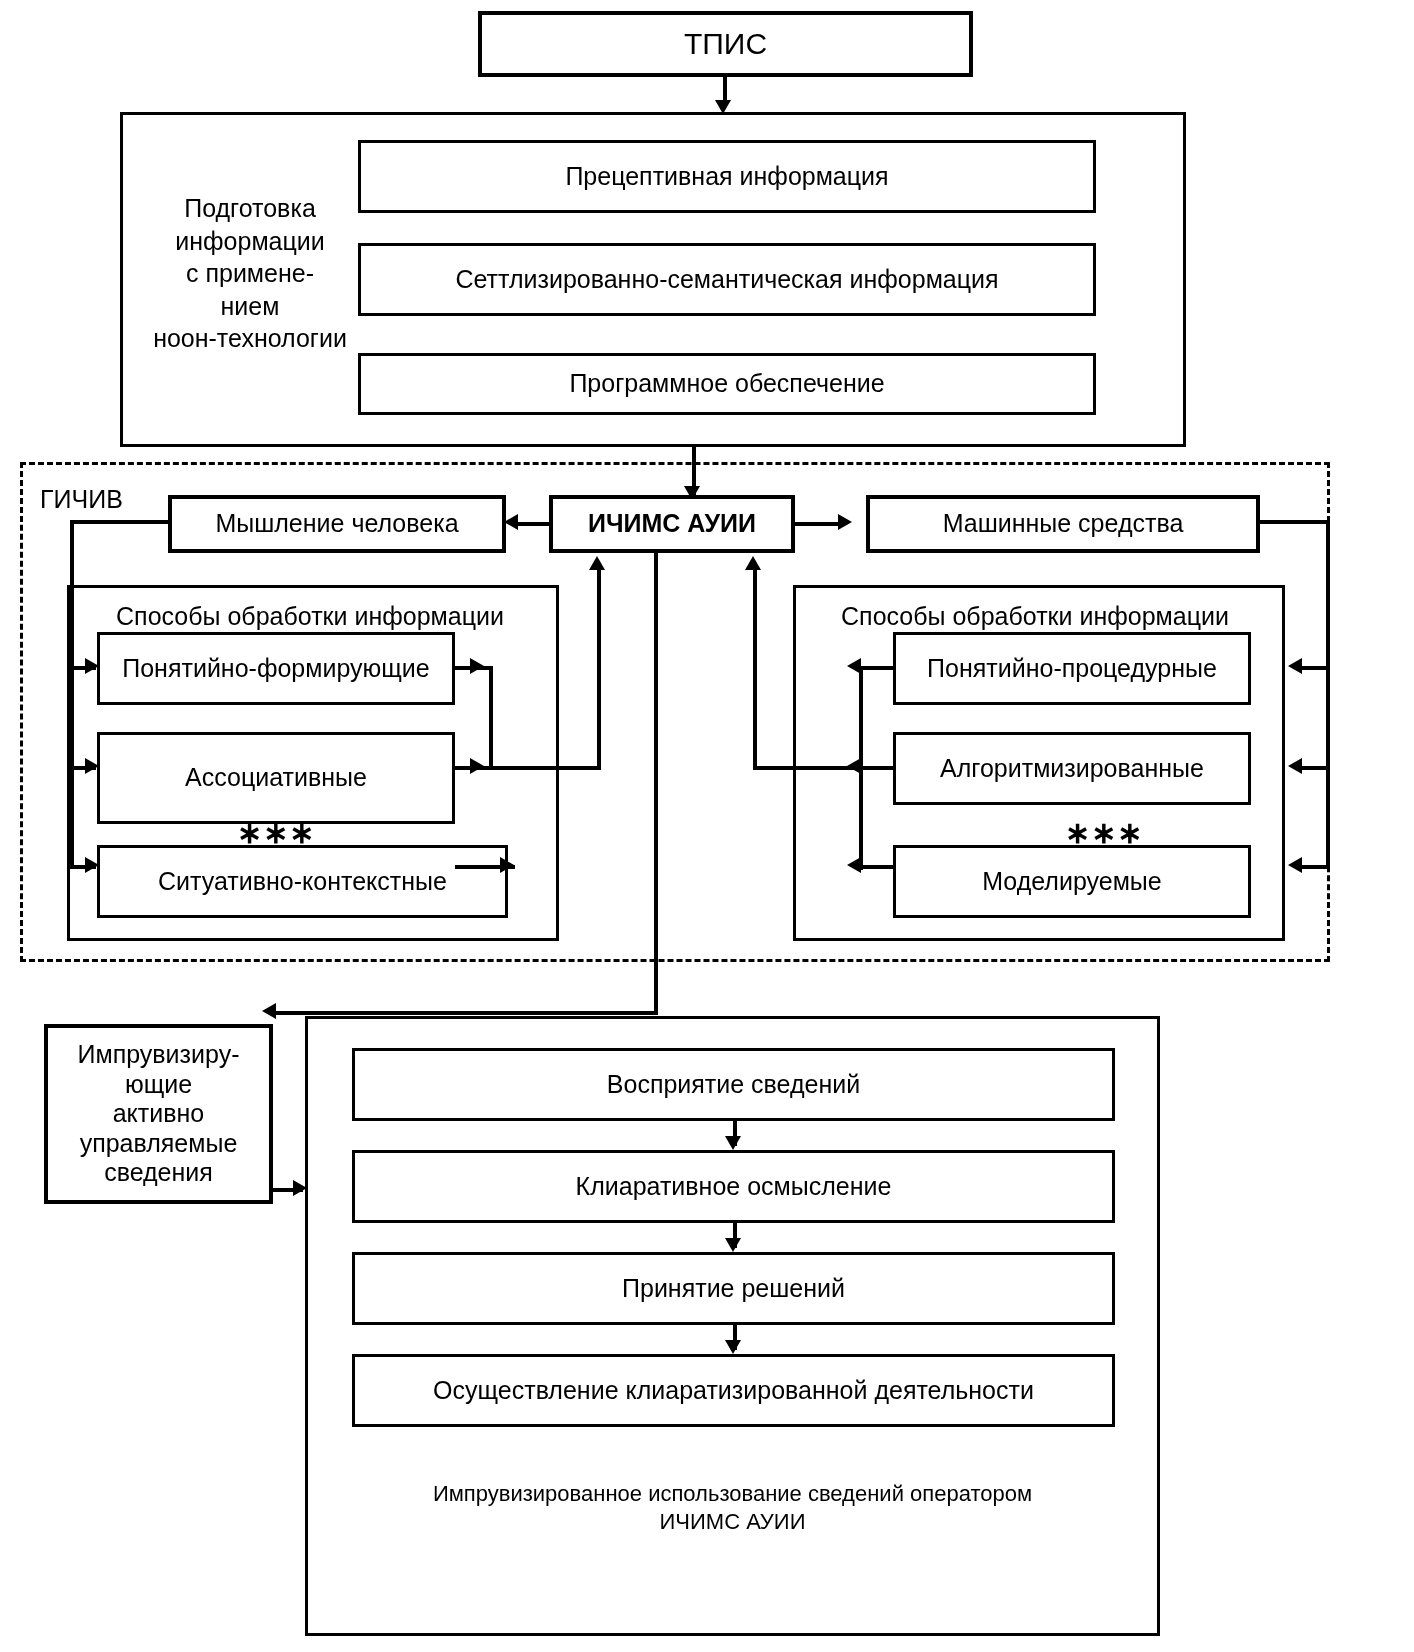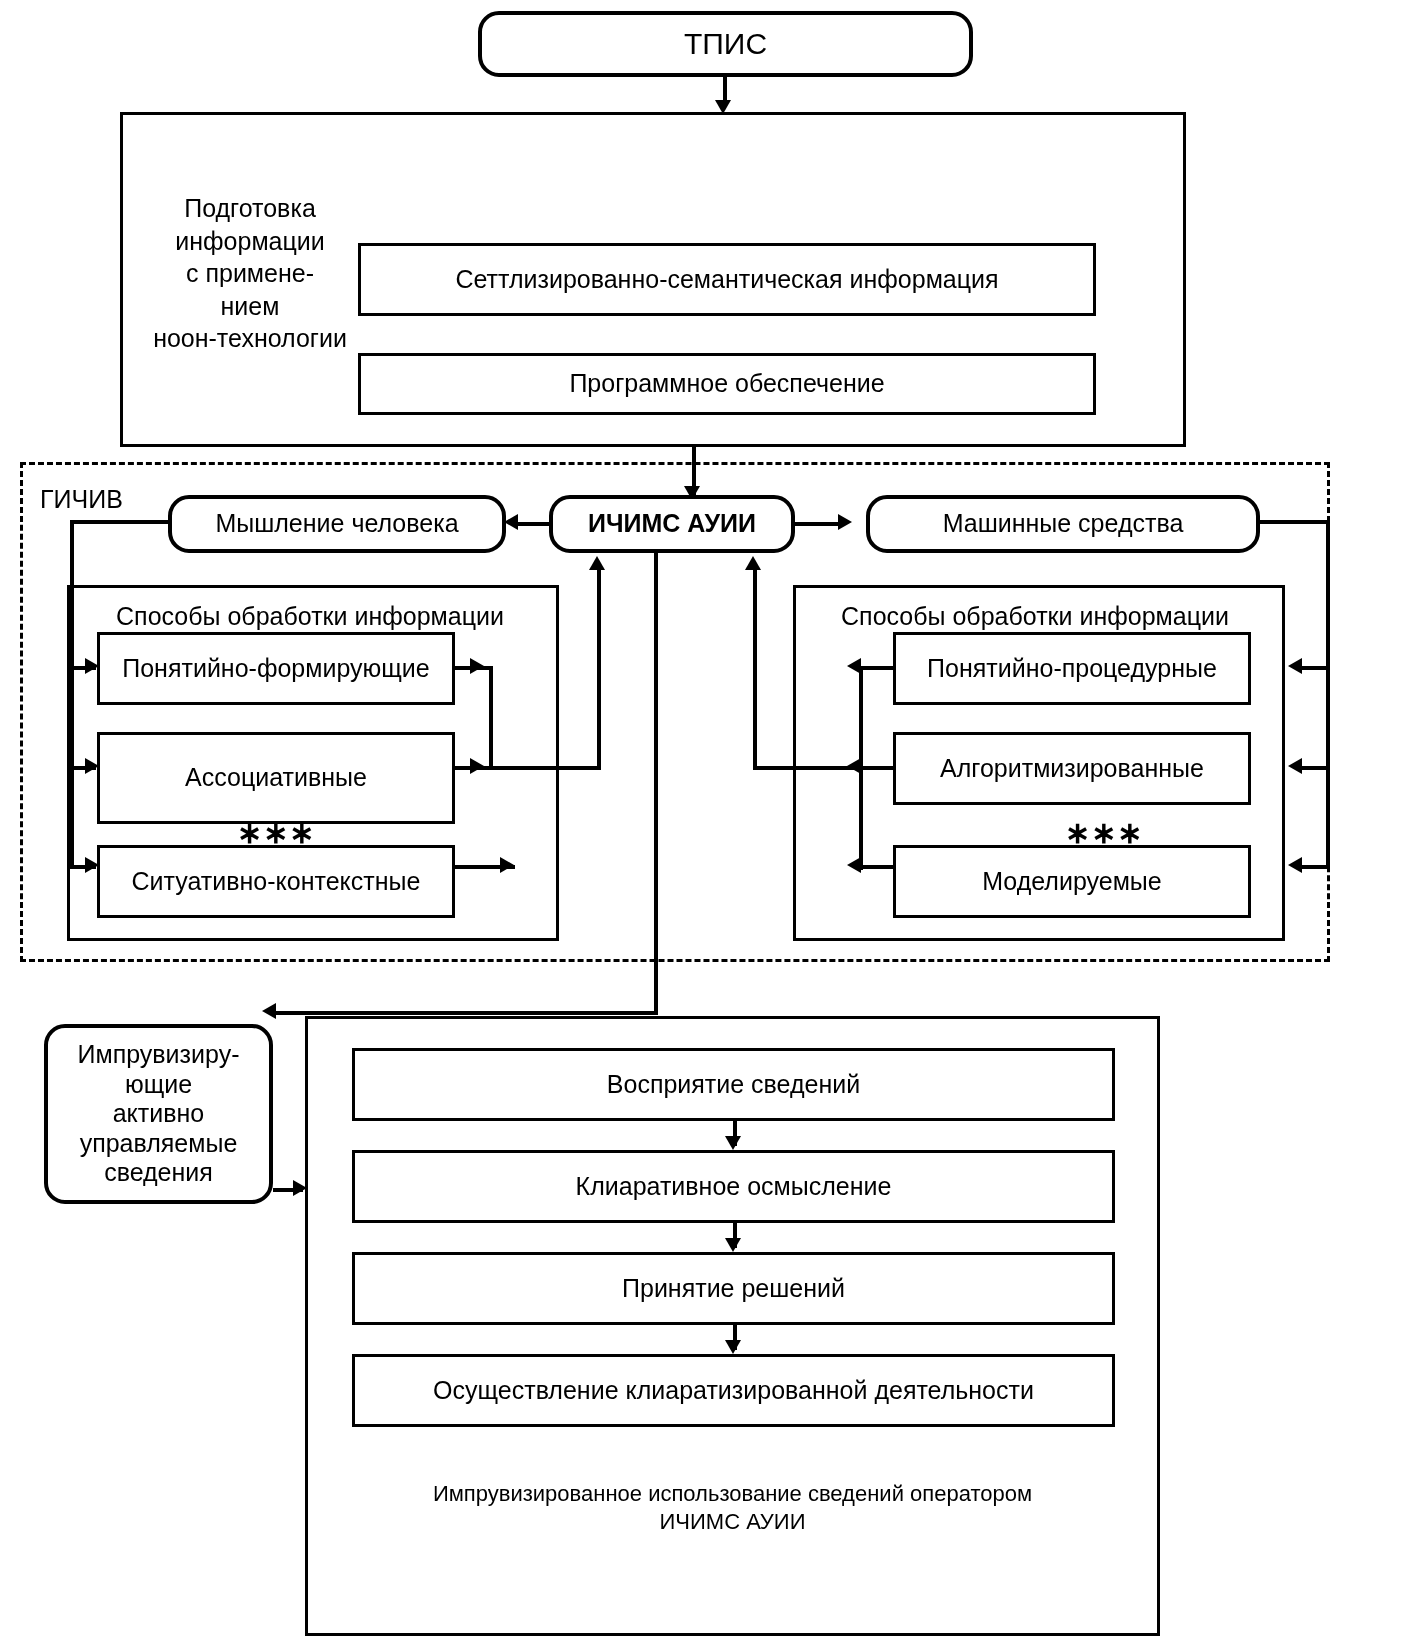--- a/index.html
+++ b/index.html
@@ -19,21 +19,21 @@
     background: #fff;
     box-sizing: border-box;
     display: flex;
     align-items: center;
     justify-content: center;
     text-align: center;
     font-size: 25px;
     line-height: 1.18;
     padding: 2px 6px;
   }
-  .box.thick { border-width: 4px; border-radius: 21px; }
+  .box.thick { border-width: 4px; }
 
   .panel {
     position: absolute;
     border: 3px solid #000;
     background: transparent;
     box-sizing: border-box;
   }
   .panel.dashed {
     border: 3px dashed #000;
   }
@@ -85,20 +85,23 @@
   <div class="arrow down" style="left:715px; top:100px;"></div>
 
   <div class="panel" style="left:120px; top:112px; width:1066px; height:335px;"></div>
 
   <div class="label" style="left:152px; top:192px; width:196px;">Подготовка
 информации
 с примене-
 нием
 ноон-технологии</div>
 
+  <div class="box" style="left:358px; top:140px; width:738px; height:73px;">
+    <span>Прецептивная информация</span>
+  </div>
 
   <div class="box" style="left:358px; top:243px; width:738px; height:73px;">
     <span>Сеттлизированно-семантическая информация</span>
   </div>
 
   <div class="box" style="left:358px; top:353px; width:738px; height:62px;">
     <span>Программное обеспечение</span>
   </div>
 
   <div class="vline" style="left:692px; top:447px; height:48px;"></div>
@@ -133,21 +136,21 @@
   <div class="box" style="left:97px; top:632px; width:358px; height:73px;justify-content:center;">
     <span>Понятийно-формирующие</span>
   </div>
 
   <div class="box" style="left:97px; top:732px; width:358px; height:92px;">
     <span>Ассоциативные</span>
   </div>
 
   <div class="stars" style="left:237px; top:818px;">∗∗∗</div>
 
-  <div class="box" style="left:97px; top:845px; width:358px; height:73px;">
+  <div class="box" style="left:97px; top:845px; width:411px; height:73px;">
     <span>Ситуативно-контекстные</span>
   </div>
 
   <div class="hline" style="left:70px; top:520px; width:100px;"></div>
   <div class="vline" style="left:70px; top:520px; height:349px;"></div>
 
   <div class="hline" style="left:70px; top:666px; width:26px;"></div>
   <div class="arrow right" style="left:85px; top:658px;"></div>
 
   <div class="hline" style="left:70px; top:766px; width:26px;"></div>

